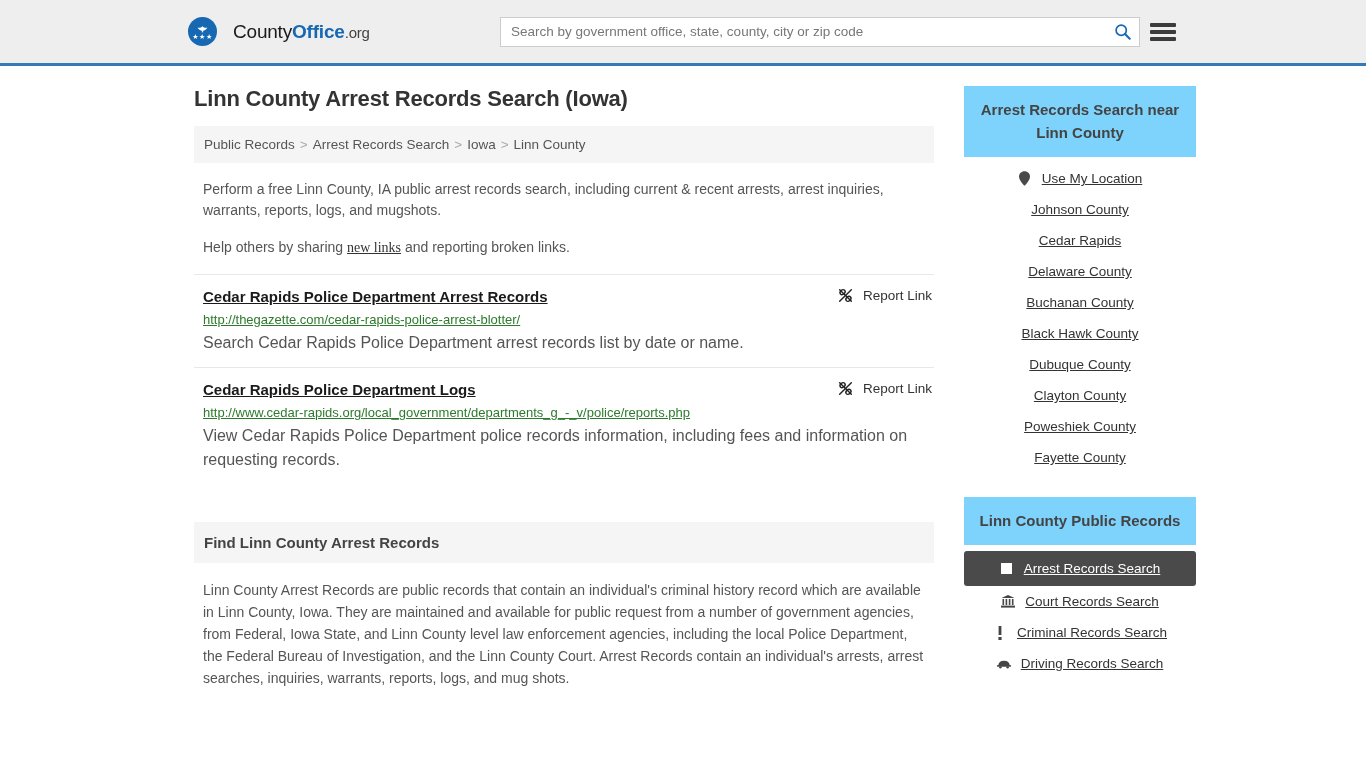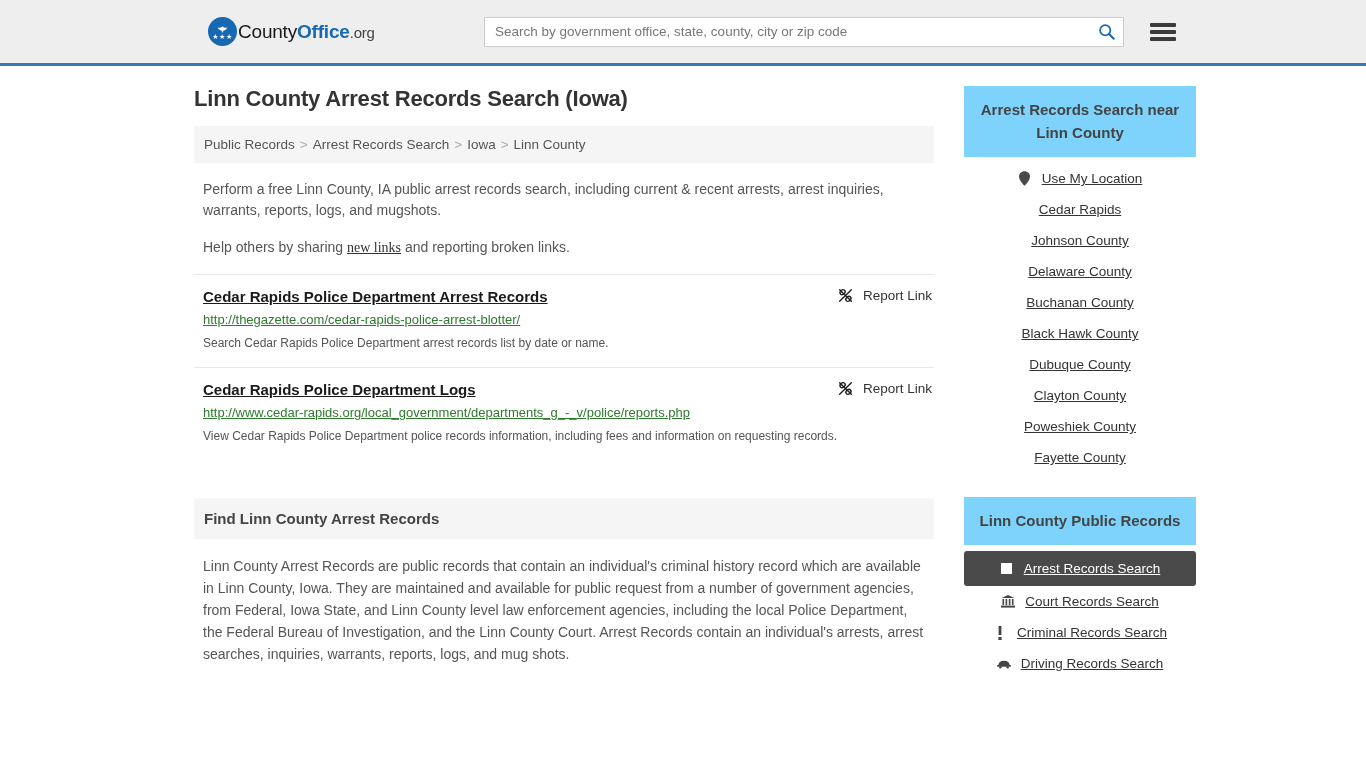--- a/index.html
+++ b/index.html
@@ -16,24 +16,24 @@
   #site-header {
     height: 66px;
     background: #eeeeee;
     border-bottom: 3px solid #337ab7;
     display: flex;
     align-items: center;
     position: relative;
   }
   #brand {
     position: absolute;
-    left: 208px;
-    display: flex;
-    align-items: center;
-    gap: 1px;
+    left: 188px;
+    display: flex;
+    align-items: center;
+    gap: 16px;
     text-decoration: none;
   }
   #brand-mark {
     width: 29px; height: 29px;
     border-radius: 50%;
     background: #1668b3;
     display: flex;
     flex-direction: column;
     align-items: center;
     justify-content: center;
@@ -55,21 +55,21 @@
     font-size: 19px;
     color: #1a1a1a;
     letter-spacing: -0.2px;
     white-space: nowrap;
   }
   #brand-text .b { font-weight: bold; color: #1668b3; }
   #brand-text .o { color: #444; font-size: 15px; }
 
   #search-wrap {
     position: absolute;
-    left: 484px;
+    left: 500px;
     width: 640px;
     height: 30px;
     background: #ffffff;
     border: 1px solid #cccccc;
     display: flex;
     align-items: center;
   }
   #search-input {
     flex: 1;
     height: 100%;
@@ -162,21 +162,21 @@
     margin-bottom: 5px;
   }
   .link-url {
     font-size: 13px;
     color: #2d7a2d;
     display: block;
     line-height: 19px;
     margin-bottom: 2px;
   }
   .link-desc {
-    font-size: 12px;
+    font-size: 16px;
     color: #555555;
     line-height: 24px;
   }
   .report-link {
     position: absolute;
     right: 2px;
     top: 13px;
     display: flex;
     align-items: flex-start;
     gap: 9px;
@@ -339,24 +339,24 @@
         <div class="side-item">
           <span class="ico">
             <svg width="11" height="15" viewBox="0 0 12 16" aria-hidden="true">
               <path d="M6 0 C2.7 0 0 2.6 0 5.9 C0 10.3 6 16 6 16 C6 16 12 10.3 12 5.9 C12 2.6 9.3 0 6 0 Z" fill="#4a4a4a"></path>
             </svg>
           </span>
           <a href="#">Use My Location</a>
         </div>
 
         <div class="side-item plain">
+          <a href="#">Johnson County</a>
+        </div>
+        <div class="side-item plain">
           <a href="#">Cedar Rapids</a>
-        </div>
-        <div class="side-item plain">
-          <a href="#">Johnson County</a>
         </div>
         <div class="side-item plain">
           <a href="#">Delaware County</a>
         </div>
         <div class="side-item plain">
           <a href="#">Buchanan County</a>
         </div>
         <div class="side-item plain">
           <a href="#">Black Hawk County</a>
         </div>

